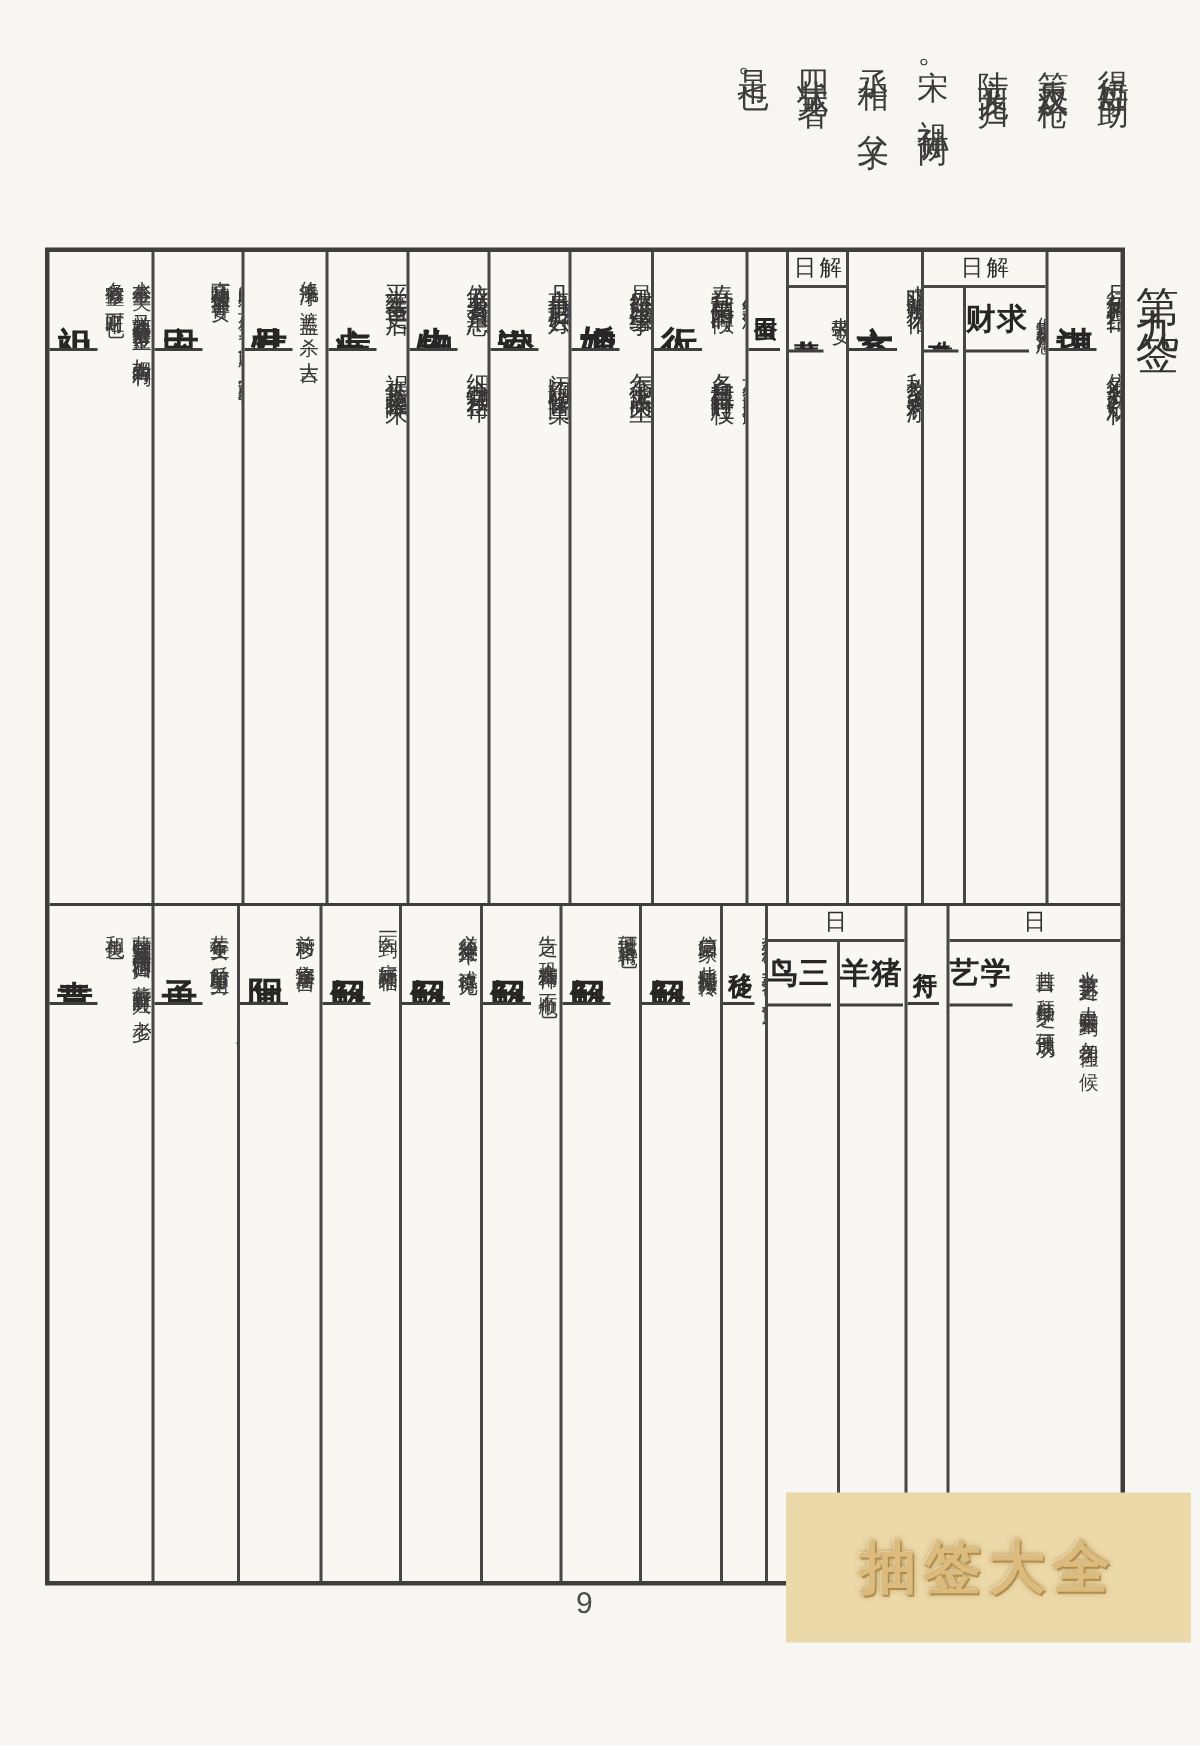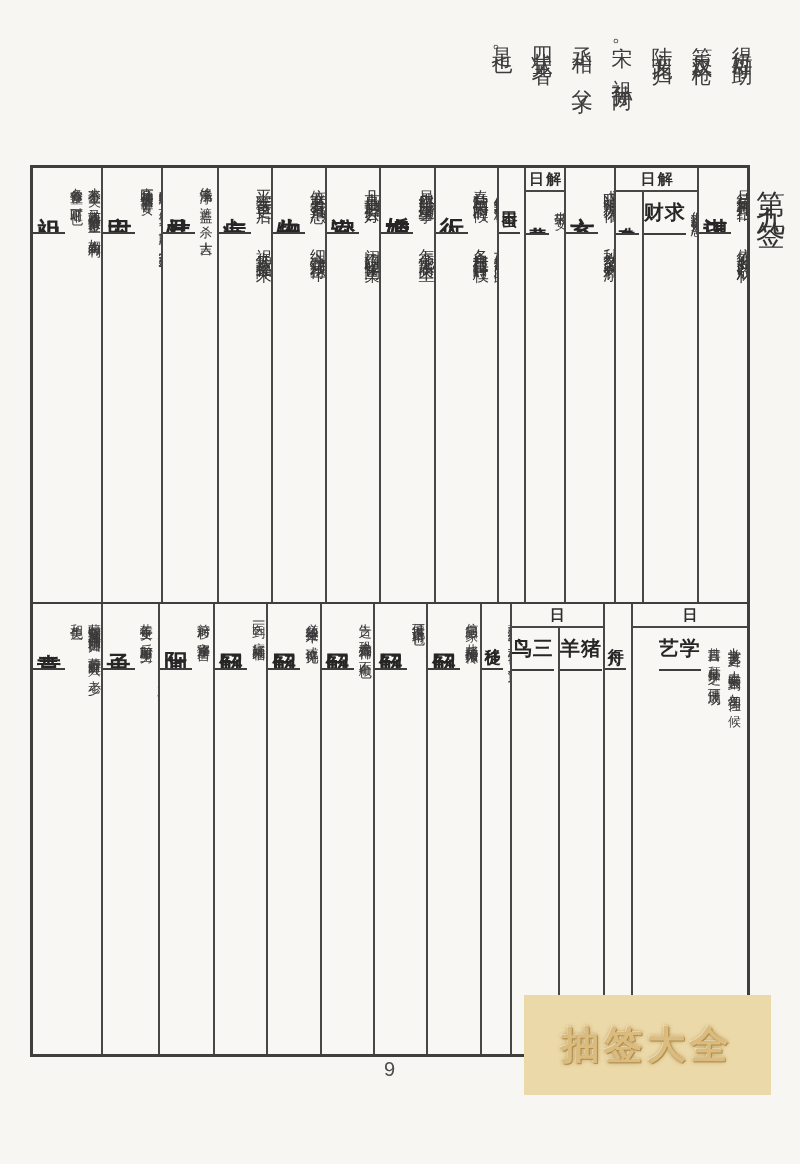--- a/index.html
+++ b/index.html
@@ -25,21 +25,21 @@
   .band{display:flex;flex-direction:row-reverse;align-items:stretch}
   #band1{height:434px;border-bottom:2px solid #3e3e3e}
   #band2{height:450px}
   .col{display:flex;flex-direction:row;flex-basis:0;min-width:0}
   .grp{display:flex;flex-direction:column;flex-basis:0;min-width:0}
   .band>.col,.band>.grp,.gcols>.col{border-left:2px solid #474747}
   .band>:last-child,.gcols>:last-child{border-left:none}
   .gcols{display:flex;flex-direction:row-reverse;flex:1;min-height:0}
   .spanner{
     height:22px;line-height:23px;border-bottom:2px solid #474747;
-    font-weight:bold;font-size:15px;text-align:center;color:#2d2d2d;
+    font-weight:normal;font-size:15px;text-align:center;color:#2d2d2d;
     letter-spacing:.15em;text-indent:.15em;overflow:hidden;
   }
   .spanner.spread{letter-spacing:2.1em;text-indent:2.1em}
   .hdr{
     border-bottom:2px solid #3e3e3e;flex:0 0 auto;
     display:flex;align-items:center;justify-content:center;
     color:#262626;font-weight:bold;overflow:hidden;
   }
   .band>.col>.hdr{height:64px}
   .gcols .hdr{height:41px}
@@ -50,21 +50,21 @@
   .hdr-row{font-size:20px;letter-spacing:1px}
   .body{
     flex:1 1 auto;min-height:0;overflow:hidden;
     display:flex;flex-direction:row-reverse;justify-content:space-evenly;
     padding:9px 2px 4px;
   }
   .tline{writing-mode:vertical-rl;text-orientation:upright;font-size:13px;letter-spacing:1.5px;color:#3a3a3a}
   .body.large .tline{font-size:16px;letter-spacing:3px;color:#353535}
   
   .watermark{
-    position:absolute;left:524px;top:995px;width:247px;height:100px;
+    position:absolute;left:524px;top:995px;width:270px;height:100px;
     background:#ecd9a9;display:flex;align-items:center;justify-content:center;
   }
   .watermark span{
     font-size:38px;font-weight:bold;letter-spacing:5px;color:#dcbc7e;
     text-shadow:0 0 2px #a9894a,1px 1px 0 #b3904f,-1px -1px 0 #f8ecc9,0 0 5px #b3904f;
   }
   .pagenum{
     position:absolute;top:1058px;left:384px;
     font-size:20px;color:#4c4c4c;font-family:"Liberation Sans",sans-serif;
   }
@@ -192,21 +192,21 @@
           <div class="tline">卜祖佳城横龙坠气结穴　气脉足旺　但嫌唇口出</div>
           <div class="tline">水分金不美　又嫌得西分前分金不正　如坐向有利</div>
           <div class="tline">名宜修整　财丁旺也</div>
         </div>
       </div>
     </div>
   <div class="band" id="band2">
       <div class="grp" style="flex-grow: 118;">
         <div class="spanner spread">日解</div>
         <div class="gcols">
-          <div class="col" style="flex-grow: 61; padding-left: 26px;">
+          <div class="col" style="flex-grow: 61;">
             <div class="hdr hdr-row">艺学</div>
             <div class="body">
               <div class="tline">卜学技艺之卦　上春时运未到　勿学为佳　候</div>
               <div class="tline">其吉日　拜良师学之　便可成功</div>
             </div>
           </div>
         </div>
       </div>
       <div class="col" style="flex-grow: 27;">
         <div class="hdr hdr-narrow">行舟</div>

